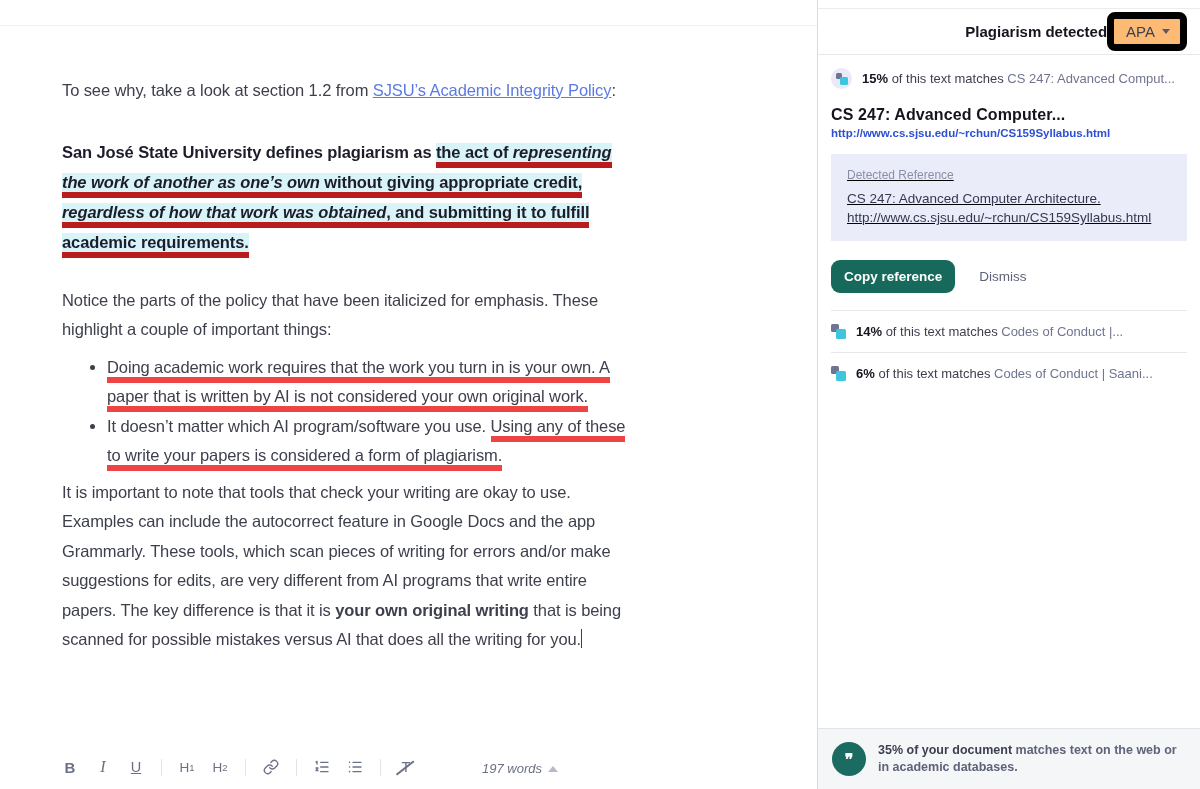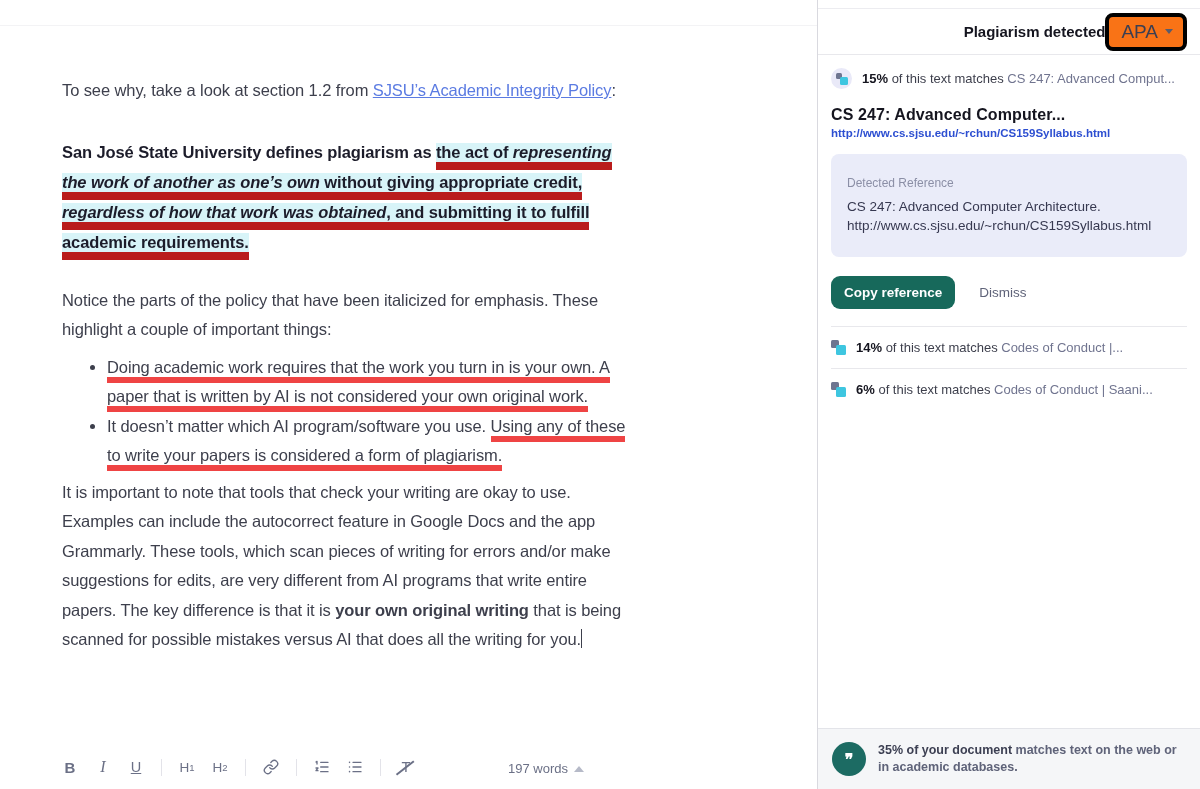--- a/index.html
+++ b/index.html
@@ -20,21 +20,21 @@
   }
   .doc-content p { margin: 0; }
   p.p-intro  { margin-bottom: 31px; }
   p.p-quote  { margin-bottom: 29px; font-weight: bold; color: #1c1c2a; line-height: 30px; }
   p.p-notice { margin-bottom: 8px; }
   ul.doc-list { margin: 0 0 7px 0; padding-left: 45px; }
   ul.doc-list li { margin: 0; }
   p.p-closing { margin: 0; }
 
   .doclink { color: #5b7be2; text-decoration: underline; cursor: pointer; }
-  .hl { background: #d8f4f8; border-bottom: 8px solid #b91c1c; padding-bottom: 1px; }
+  .hl { background: #d8f4f8; border-bottom: 6px solid #b91c1c; padding-bottom: 1px; }
   .tealline { border-bottom: 6px solid #ef4444; padding-bottom: 1px; }
   .caret { display: inline-block; width: 1px; height: 19px; background: #3d3f4c; vertical-align: -3px; }
 
   
   .toolbar {
     position: absolute; left: 62px; bottom: 9px; height: 26px;
     display: flex; align-items: center; gap: 17px; color: #6b7086;
   }
   .tb-btn { cursor: pointer; display: flex; align-items: center; justify-content: center; min-width: 16px; }
   .tb-b { font-weight: bold; font-size: 15px; }
@@ -43,39 +43,39 @@
   .tb-h { font-size: 13.5px; }
   .tb-h sub { font-size: 9.5px; }
   .tb-sep { width: 1px; height: 17px; background: #e3e3e9; }
   .tb-svg { stroke: #6b7086; fill: none; stroke-width: 2; stroke-linecap: round; stroke-linejoin: round; }
   .tb-clear { position: relative; font-size: 14.5px; }
   .tb-clear .slash {
     position: absolute; left: -4px; top: 8px; width: 22px; height: 1.5px;
     background: #6b7086; transform: rotate(-38deg);
   }
   .word-count {
-    position: absolute; left: 508px; bottom: 13px; font-size: 13px; color: #6b7086;
-    display: flex; align-items: center; gap: 6px; cursor: pointer;
+    position: absolute; left: 482px; bottom: 13px; font-size: 13px; color: #6b7086;
+    display: flex; align-items: center; gap: 6px; cursor: pointer; font-style: italic;
   }
   .tri-up { width: 0; height: 0; border-left: 5px solid transparent; border-right: 5px solid transparent; border-bottom: 6px solid #b6bac8; }
 
   
   .panel {
     position: absolute; left: 817px; top: 0; width: 383px; height: 789px;
     background: #fff; border-left: 1px solid #d9d9df;
   }
   .panel-topline { margin-top: 8px; border-top: 1px solid #ececf0; }
   .panel-header {
     height: 46px; display: flex; align-items: center; justify-content: flex-end;
     padding: 0 13px; border-bottom: 1px solid #e8e8ec;
   }
   .panel-title { font-size: 15px; font-weight: bold; color: #15151f; }
   .style-btn {
-    display: flex; align-items: center; gap: 7px; border: 4px solid #000000; border-radius: 8px;
-    padding: 4px 10px 4px 12px; font-size: 19px; color: #3c3f52; cursor: pointer; background: #f97316;
+    display: flex; align-items: center; gap: 7px; border: 7px solid #000000; border-radius: 8px;
+    padding: 4px 10px 4px 12px; font-size: 15px; color: #3c3f52; cursor: pointer; background: #fdba74;
   }
   .tri-down { width: 0; height: 0; border-left: 4px solid transparent; border-right: 4px solid transparent; border-top: 5px solid #585c6e; }
 
   .match-row {
     display: flex; align-items: center; gap: 10px; padding: 13px 13px; font-size: 13px;
     color: #3d3f4c; cursor: pointer; white-space: nowrap;
   }
   .match-pct { font-weight: bold; color: #15151f; }
   .match-src { color: #70748f; }
   .panel-div { margin: 0 13px; border-top: 1px solid #e8e8ec; }
@@ -87,21 +87,21 @@
     width: 21px; height: 21px; border-radius: 50%; background: #e9e9f8;
     display: flex; align-items: center; justify-content: center; flex: 0 0 auto;
   }
   .mi-circle .mi { width: 12px; height: 12px; }
   .mi-circle .sq-back { width: 6.5px; height: 6.5px; }
   .mi-circle .sq-front { width: 8px; height: 8px; }
 
   .detail { padding: 0 13px; }
   .detail-title { font-size: 16px; font-weight: bold; color: #15151f; margin: 4px 0 3px; letter-spacing: 0.1px; }
   .detail-url { font-size: 11.5px; font-weight: bold; color: #2d4fd1; text-decoration: none; display: block; cursor: pointer; }
-  .ref-box { margin-top: 15px; background: #eaecf9; border-radius: 8px; padding: 22px 16px; }
+  .ref-box { margin-top: 15px; background: #eaecf9; border-radius: 0; padding: 14px 16px; text-decoration: underline; }
   .ref-label { font-size: 12px; color: #8b8fa6; margin-bottom: 7px; }
   .ref-line { font-size: 13.5px; color: #363850; line-height: 19px; }
   .btn-row { display: flex; align-items: center; gap: 24px; margin: 19px 0 17px; }
   .copy-btn {
     background: #17695b; color: #ffffff; font-weight: bold; font-size: 13.5px;
     border: none; border-radius: 9px; padding: 9px 13px; cursor: pointer;
     font-family: "Liberation Sans", sans-serif;
   }
   .dismiss-btn { color: #5f6379; font-size: 13.5px; cursor: pointer; }
 

